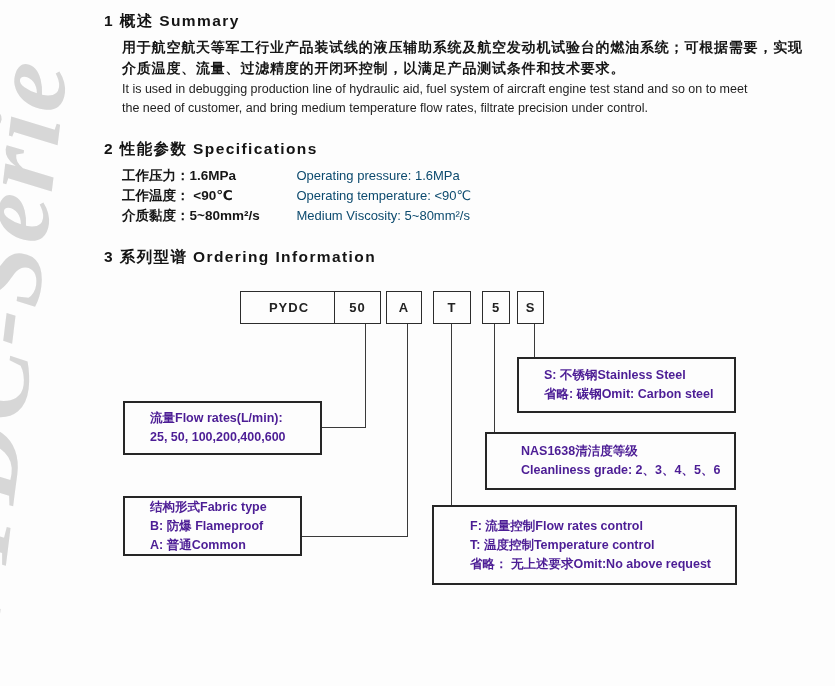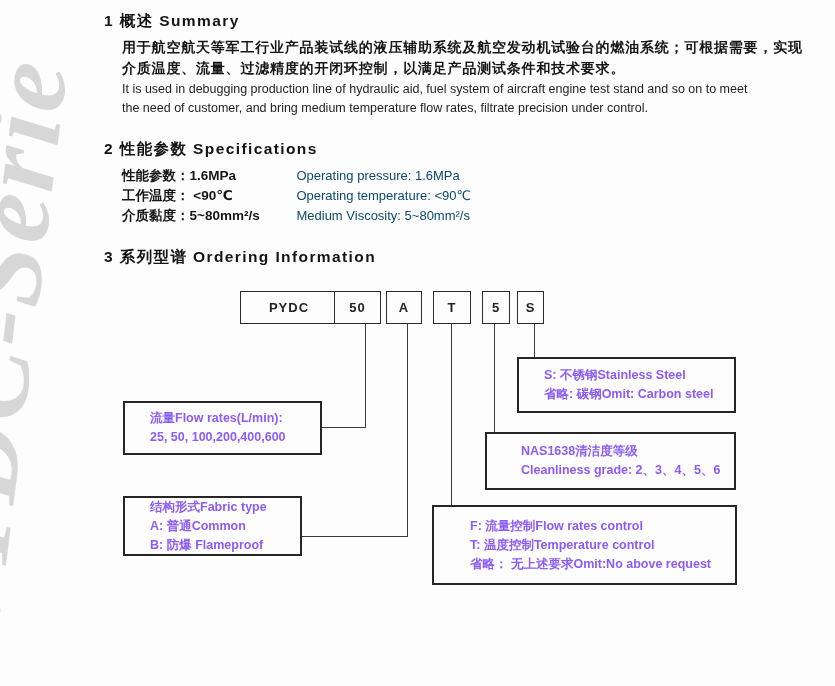--- a/index.html
+++ b/index.html
@@ -81,21 +81,21 @@
     position: absolute;
     border: 2px solid #262626;
     background: #fdfdfd;
     display: flex;
     flex-direction: column;
     justify-content: center;
     font-size: 12.5px;
     font-weight: bold;
     line-height: 19px;
     white-space: nowrap;
-    color: #8b5cf6;
+    color: #4c1d95;
   }
   .vline { position: absolute; width: 1px; background: #3a3a3a; }
   .hline { position: absolute; height: 1px; background: #3a3a3a; }
 </style>
 </head>
 <body>
 
 <div class="page">
 
   <div class="watermark">PYDC-Serie</div>
@@ -108,21 +108,21 @@
       <div class="zh-line">介质温度、流量、过滤精度的开闭环控制，以满足产品测试条件和技术要求。</div>
     </div>
     <div class="para" style="top:80px;">
       <div class="en-line">It is used in debugging production line of hydraulic aid, fuel system of aircraft engine test stand and so on to meet</div>
       <div class="en-line">the need of customer, and bring medium temperature flow rates, filtrate precision under control.</div>
     </div>
 
     <div class="heading" style="top:139px;">2 性能参数 Specifications</div>
     <div class="specs">
       <div class="spec-row">
-        <span class="spec-zh">性能参数：1.6MPa</span>
+        <span class="spec-zh">工作压力：1.6MPa</span>
         <span class="spec-en">Operating pressure: 1.6MPa</span>
       </div>
       <div class="spec-row">
         <span class="spec-zh">工作温度： &lt;90℃</span>
         <span class="spec-en">Operating temperature: &lt;90℃</span>
       </div>
       <div class="spec-row">
         <span class="spec-zh">介质黏度：5~80mm²/s</span>
         <span class="spec-en">Medium Viscosity: 5~80mm²/s</span>
       </div>
@@ -155,22 +155,22 @@
       <div>25, 50, 100,200,400,600</div>
     </div>
 
     <div class="callout" style="left:485px;top:432px;width:251px;height:58px;padding-left:34px;">
       <div>NAS1638清洁度等级</div>
       <div>Cleanliness grade: 2、3、4、5、6</div>
     </div>
 
     <div class="callout" style="left:123px;top:496px;width:179px;height:60px;padding-left:25px;">
       <div>结构形式Fabric type</div>
+      <div>B: 防爆 Flameproof</div>
       <div>A: 普通Common</div>
-      <div>B: 防爆 Flameproof</div>
     </div>
 
     <div class="callout" style="left:432px;top:505px;width:305px;height:80px;padding-left:36px;">
       <div>F: 流量控制Flow rates control</div>
       <div>T: 温度控制Temperature control</div>
       <div>省略： 无上述要求Omit:No above request</div>
     </div>
 
   </div>
 </div>

